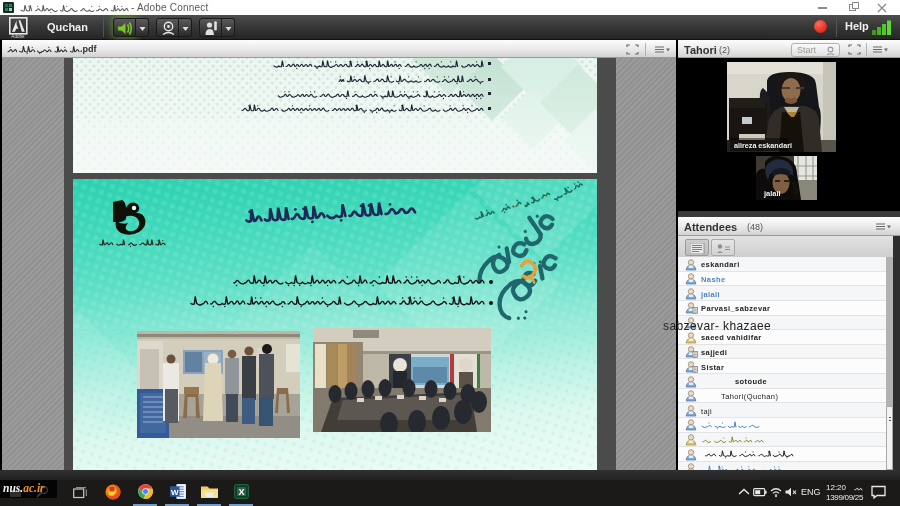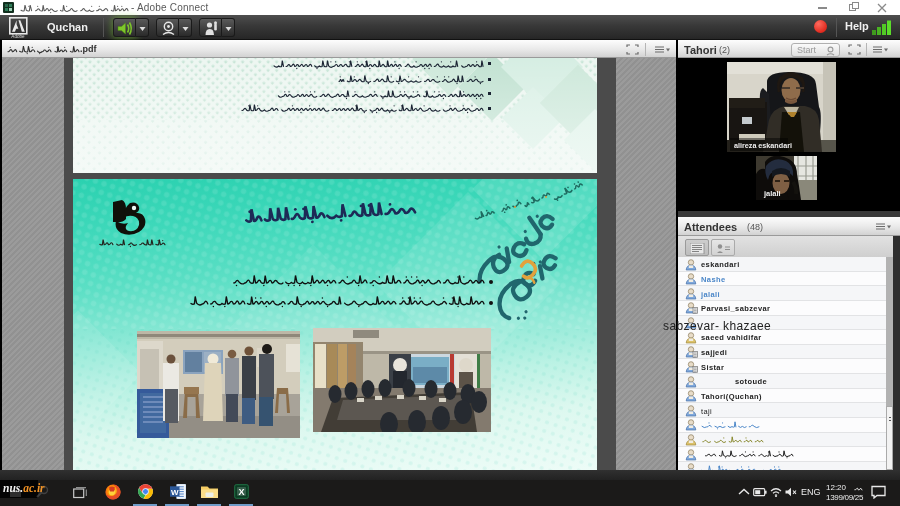--- a/index.html
+++ b/index.html
@@ -679,21 +679,21 @@
 <path d="M1.2,11 Q1.5,6.2 6,6.2 Q10.5,6.2 10.8,11 Z" fill="#7fa8dc" stroke="#4a72a8" stroke-width="0.7"></path>
 <rect x="3.8" y="6.4" width="4.4" height="2.6" fill="#f0ece2"></rect>
   </svg>
 <div class="abs" style="left:735px;top:377.2px;font-size:7.5px;font-weight:bold;color:#222;letter-spacing:0.4px">sotoude</div>
 <div class="abs" style="left:678px;top:388.7px;width:210px;height:14.63px;background:#fcfcfd;border-bottom:1px solid #e2e3e5;overflow:hidden"></div>
 <svg class="abs" style="left:685px;top:390.17px" width="13" height="12">
 <circle cx="6" cy="3.4" r="2.7" fill="#e8dcc8" stroke="#8a7a5a" stroke-width="0.7"></circle>
 <path d="M1.2,11 Q1.5,6.2 6,6.2 Q10.5,6.2 10.8,11 Z" fill="#7fa8dc" stroke="#4a72a8" stroke-width="0.7"></path>
 <rect x="3.8" y="6.4" width="4.4" height="2.6" fill="#f0ece2"></rect>
   </svg>
-<div class="abs" style="left:701px;top:391.9px;font-size:7.5px;font-weight:bold;color:#222;letter-spacing:0.4px">Tahori(Quchan)</div>
+<div class="abs" style="left:721px;top:391.9px;font-size:7.5px;font-weight:normal;color:#222;letter-spacing:0.4px">Tahori(Quchan)</div>
 <div class="abs" style="left:678px;top:403.3px;width:210px;height:14.63px;background:#f5f6f8;border-bottom:1px solid #e2e3e5;overflow:hidden"></div>
 <svg class="abs" style="left:685px;top:404.8px" width="13" height="12">
 <circle cx="6" cy="3.4" r="2.7" fill="#e8dcc8" stroke="#8a7a5a" stroke-width="0.7"></circle>
 <path d="M1.2,11 Q1.5,6.2 6,6.2 Q10.5,6.2 10.8,11 Z" fill="#7fa8dc" stroke="#4a72a8" stroke-width="0.7"></path>
 <rect x="3.8" y="6.4" width="4.4" height="2.6" fill="#f0ece2"></rect>
   </svg>
 <div class="abs" style="left:701px;top:406.5px;font-size:7.5px;font-weight:normal;color:#222;letter-spacing:0.4px">taji</div>
 <div class="abs" style="left:678px;top:417.9px;width:210px;height:14.63px;background:#fcfcfd;border-bottom:1px solid #e2e3e5;overflow:hidden"></div>
 <svg class="abs" style="left:685px;top:419.43px" width="13" height="12">
 <circle cx="6" cy="3.4" r="2.7" fill="#e8dcc8" stroke="#8a7a5a" stroke-width="0.7"></circle>
@@ -767,21 +767,21 @@
   </svg>
 <div class="abs" style="left:886px;top:257px;width:7px;height:213px;background:#b2b2b2"></div>
 <div class="abs" style="left:886px;top:406px;width:7px;height:64px;background:#f2f2f2;border:1px solid #aaa"></div>
 <div class="abs" style="left:888.5px;top:417px;width:2px;height:1.2px;background:#555"></div>
 <div class="abs" style="left:888.5px;top:420px;width:2px;height:1.2px;background:#555"></div>
 <div class="abs" style="left:893px;top:236px;width:7px;height:234px;background:#2e2e2e"></div>
 
 <div class="abs" style="left:0;top:470px;width:900px;height:10px;background:linear-gradient(#303030,#222222)"></div>
 <div class="abs" style="left:0;top:480px;width:900px;height:26px;background:#1b1a19"></div>
 
-<div class="abs" style="left:0;top:480px;width:38px;height:18px;background:#040404">
+<div class="abs" style="left:0;top:480px;width:57px;height:18px;background:#040404">
 <svg style="position:absolute;left:0;top:0" width="57" height="18" opacity="0.6">
 <rect x="10" y="10" width="11" height="7" fill="#4a4a4a"></rect>
 <circle cx="44" cy="10" r="3.5" fill="none" stroke="#5a5a5a" stroke-width="1.4"></circle>
 <path d="M41.5,12.5 L37,17" stroke="#5a5a5a" stroke-width="1.8"></path>
 </svg>
 <span style="position:absolute;left:3px;top:2px;font-size:11.5px;font-weight:bold;font-style:italic;color:#f4f4f4;font-family:'Liberation Serif',serif">nus.<span style="color:#f09225">ac.ir</span></span>
 </div>
 
 <svg class="abs" style="left:73px;top:487px" width="14" height="12">
 <rect x="0.7" y="2" width="10" height="8.5" fill="none" stroke="#c8c8c8" stroke-width="1.2"></rect>

